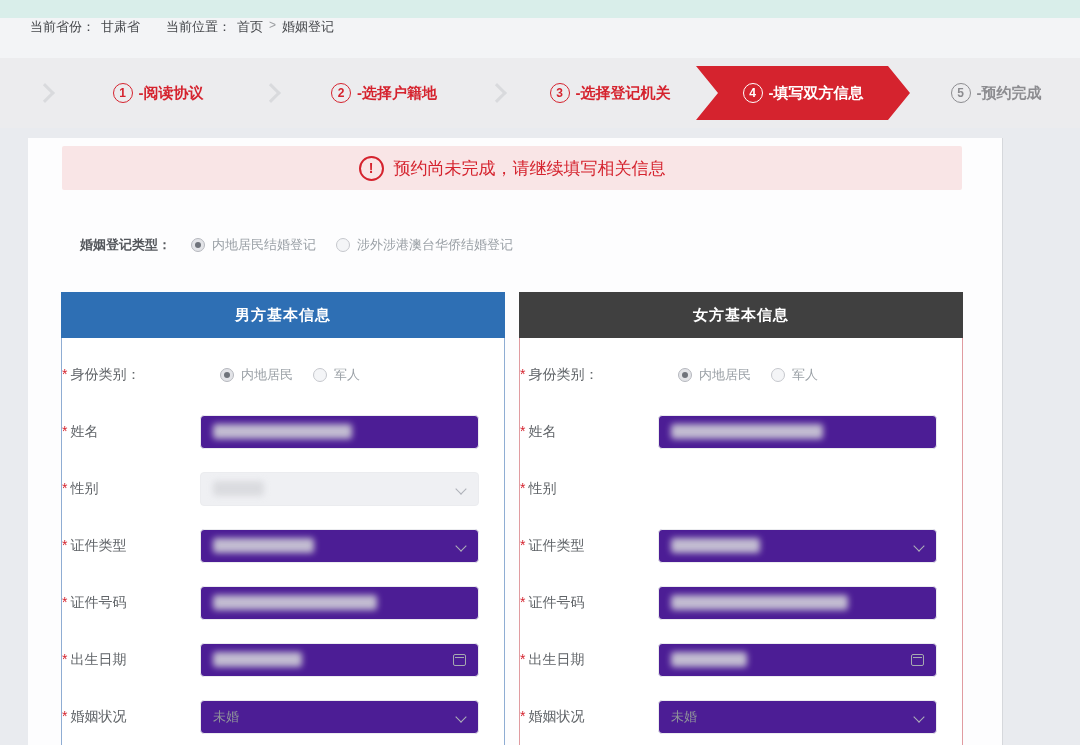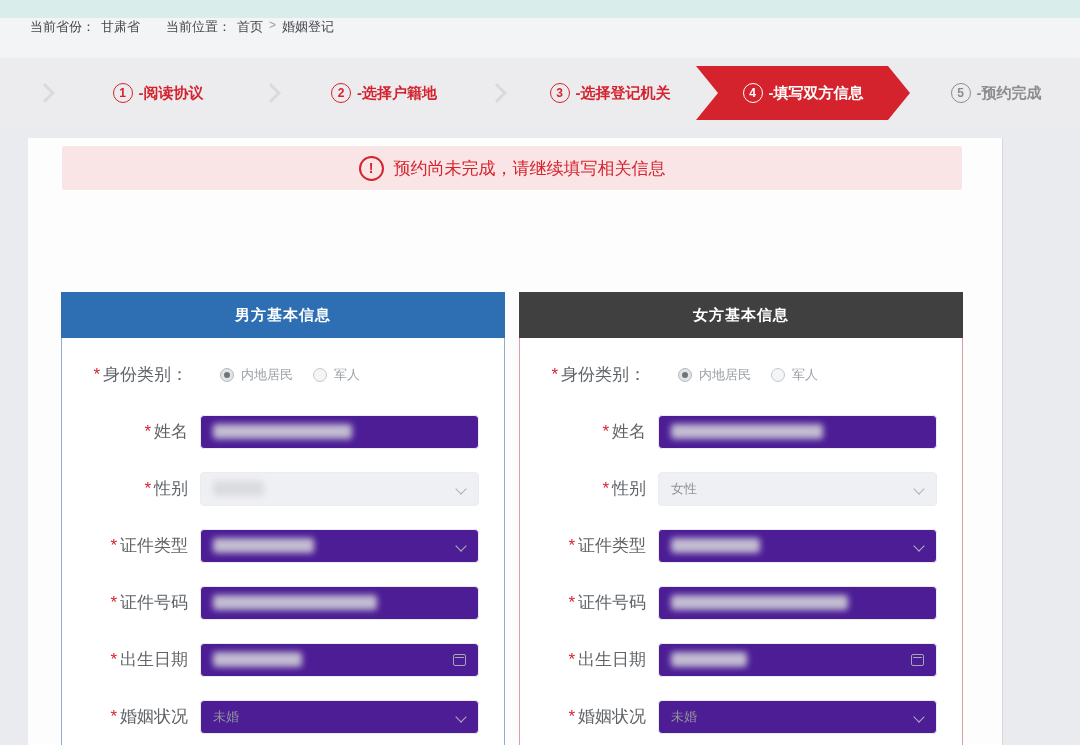--- a/index.html
+++ b/index.html
@@ -49,21 +49,21 @@
   
   .panel{position:absolute;top:154px;bottom:-1px;width:444px;background:#fff;border:1px solid;box-sizing:border-box}
   .panel.blue{left:33px;border-color:#8fadd3}
   .panel.red{left:491px;border-color:#e09ba0}
   .panel-head{height:46px;margin:-1px -1px 0;display:flex;align-items:center;justify-content:center;
     color:#fff;font-size:15px;font-weight:bold;letter-spacing:1px}
   .panel.blue .panel-head{background:#2e6fb4}
   .panel.red .panel-head{background:#404040}
   .panel-body{padding-top:8px}
   .frow{display:flex;align-items:center;height:57px;padding-right:25px}
-  .flabel{width:138px;flex:none;text-align:right;font-size:17px;color:#606468;
+  .flabel{width:138px;flex:none;text-align:left;font-size:14px;color:#606468;
     padding-right:12px;box-sizing:border-box;white-space:nowrap}
   .star{color:#d5232e;margin-right:3px}
   .control{flex:1;height:34px;background:#4c1d95;border:1px solid #ebecef;border-radius:4px;
     position:relative;display:flex;align-items:center;padding:0 12px;box-sizing:border-box;cursor:pointer}
   .control.disabled{background:#eff0f3}
   .control .val{font-size:13px;color:#8f939a}
   .blob{height:15px;border-radius:3px;background:#d7d8dc;filter:blur(3px);opacity:.85}
   .chev{position:absolute;right:13px;top:12px;width:7px;height:7px;
     border-right:1.6px solid #aeb1b8;border-bottom:1.6px solid #aeb1b8;transform:rotate(45deg)}
   .cal{position:absolute;right:12px;top:10px;width:13px;height:12px;border:1.4px solid #a6a9b0;
@@ -109,20 +109,33 @@
       <span class="num">5</span>
       <span>-预约完成</span>
     </div>
   </div>
 
 <div class="card">
   <div class="notice">
     <span class="icon">!</span>
     <span>预约尚未完成，请继续填写相关信息</span>
   </div>
+  <div class="regtype">
+    <span class="lbl">婚姻登记类型：</span>
+    <span style="display:inline-flex;align-items:center">
+        <span class="radio sel">
+          <span class="dot"></span>
+          <span>内地居民结婚登记</span>
+        </span>
+        <span class="radio">
+          <span class="dot"></span>
+          <span>涉外涉港澳台华侨结婚登记</span>
+        </span>
+      </span>
+  </div>
 
 <section class="panel blue">
       <div class="panel-head">男方基本信息</div>
       <div class="panel-body">
         <div class="frow">
           <span class="flabel"><span class="star">*</span>身份类别：</span>
           <span class="radio sel">
             <span class="dot"></span>
             <span>内地居民</span>
           </span>
@@ -191,24 +204,20 @@
           </span>
         </div>
         <div class="frow">
           <span class="flabel"><span class="star">*</span>姓名</span>
           <div class="control">
             <span class="blob" style="width: 60%;"></span>
           </div>
         </div>
         <div class="frow">
           <span class="flabel"><span class="star">*</span>性别</span>
-          <div class="control disabled">
-            <span class="val">女性</span>
-            <span class="chev"></span>
-          </div>
         </div>
         <div class="frow">
           <span class="flabel"><span class="star">*</span>证件类型</span>
           <div class="control">
             <span class="blob" style="width: 35%;"></span>
             <span class="chev"></span>
           </div>
         </div>
         <div class="frow">
           <span class="flabel"><span class="star">*</span>证件号码</span>

